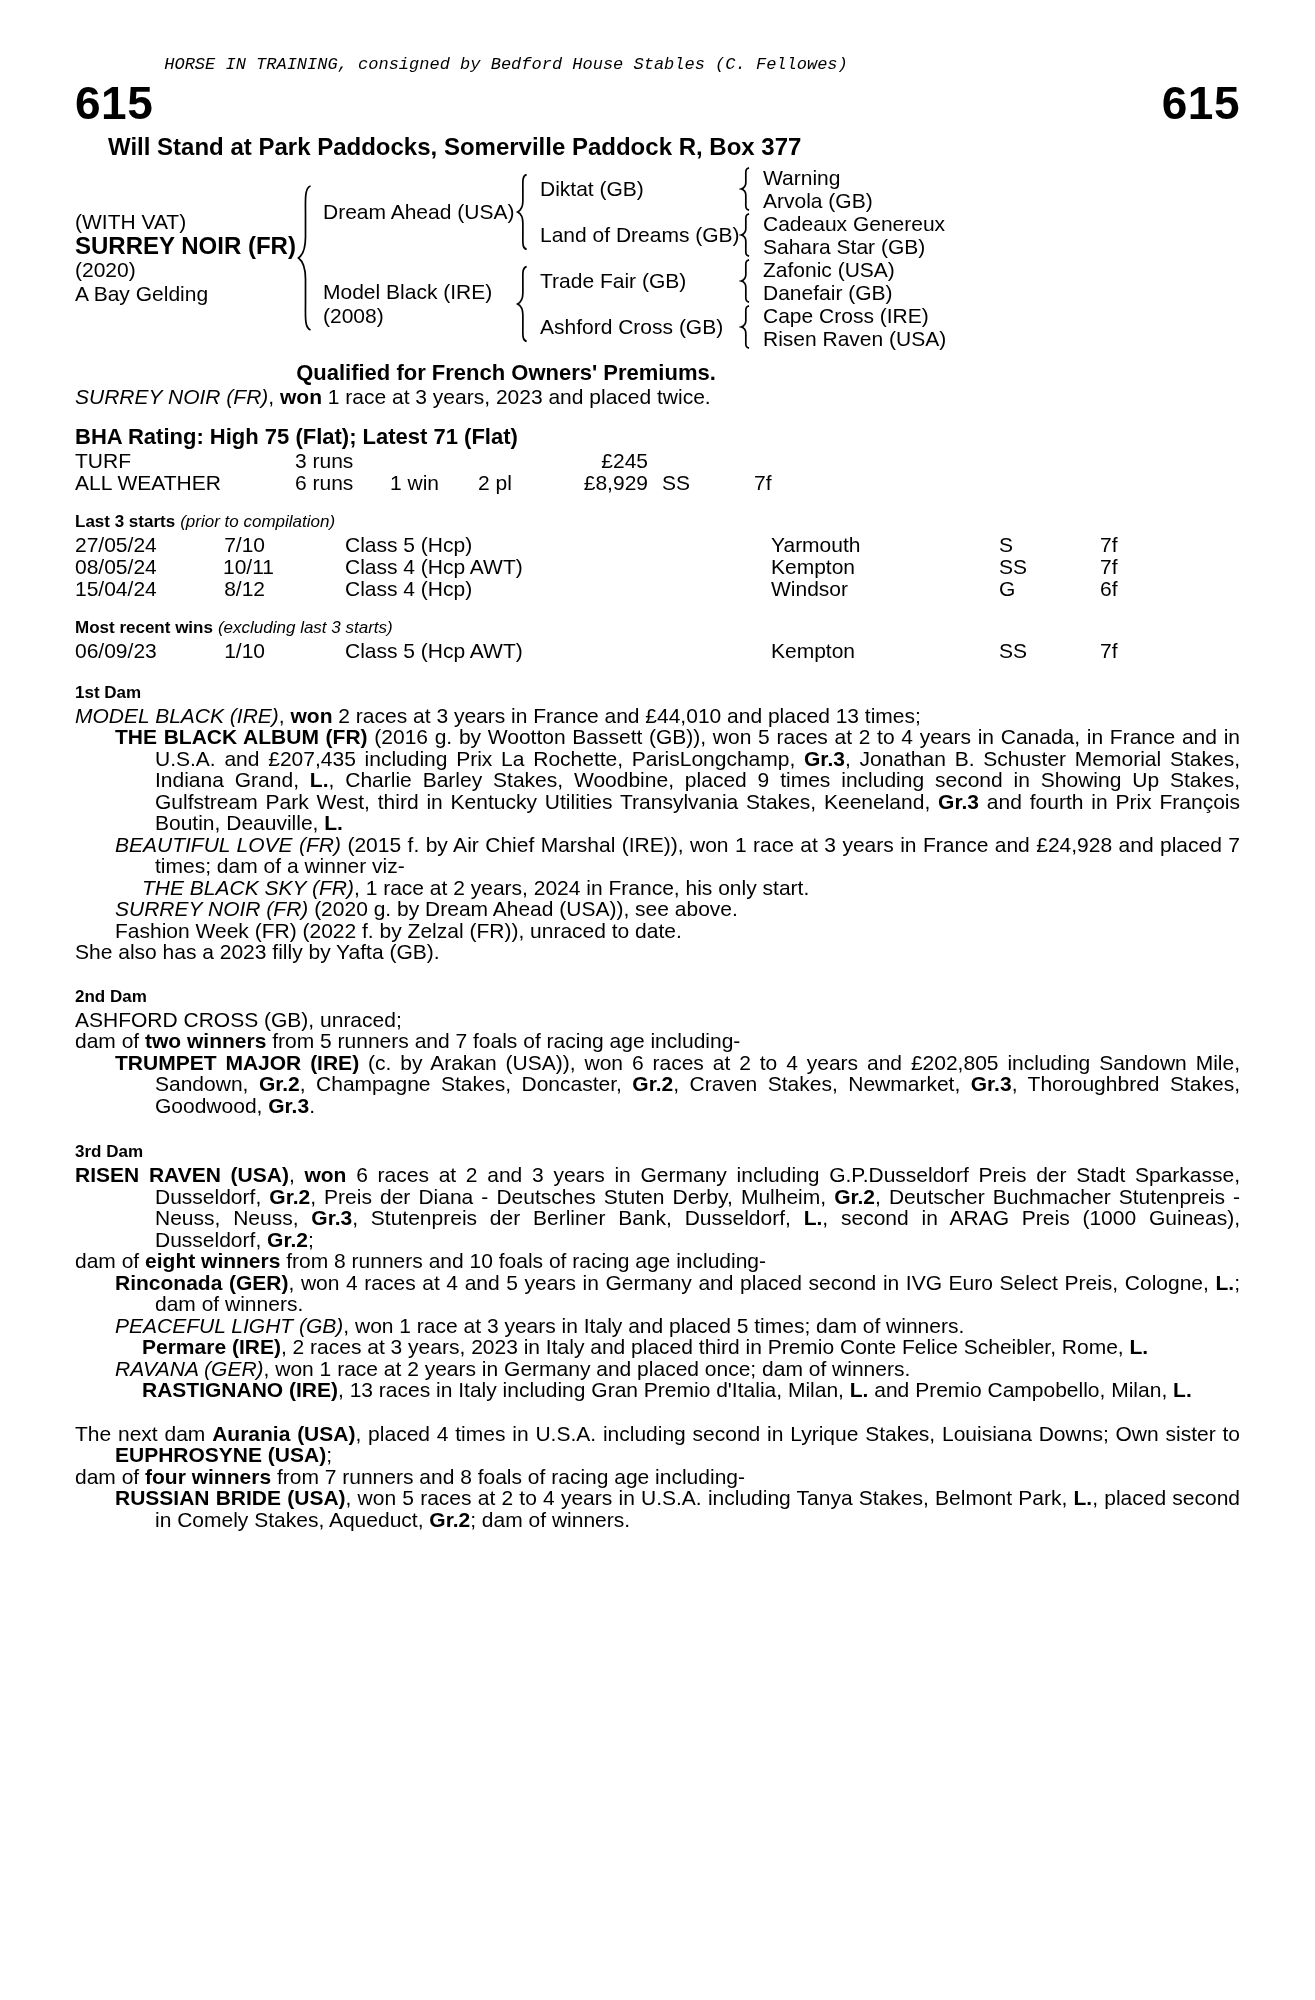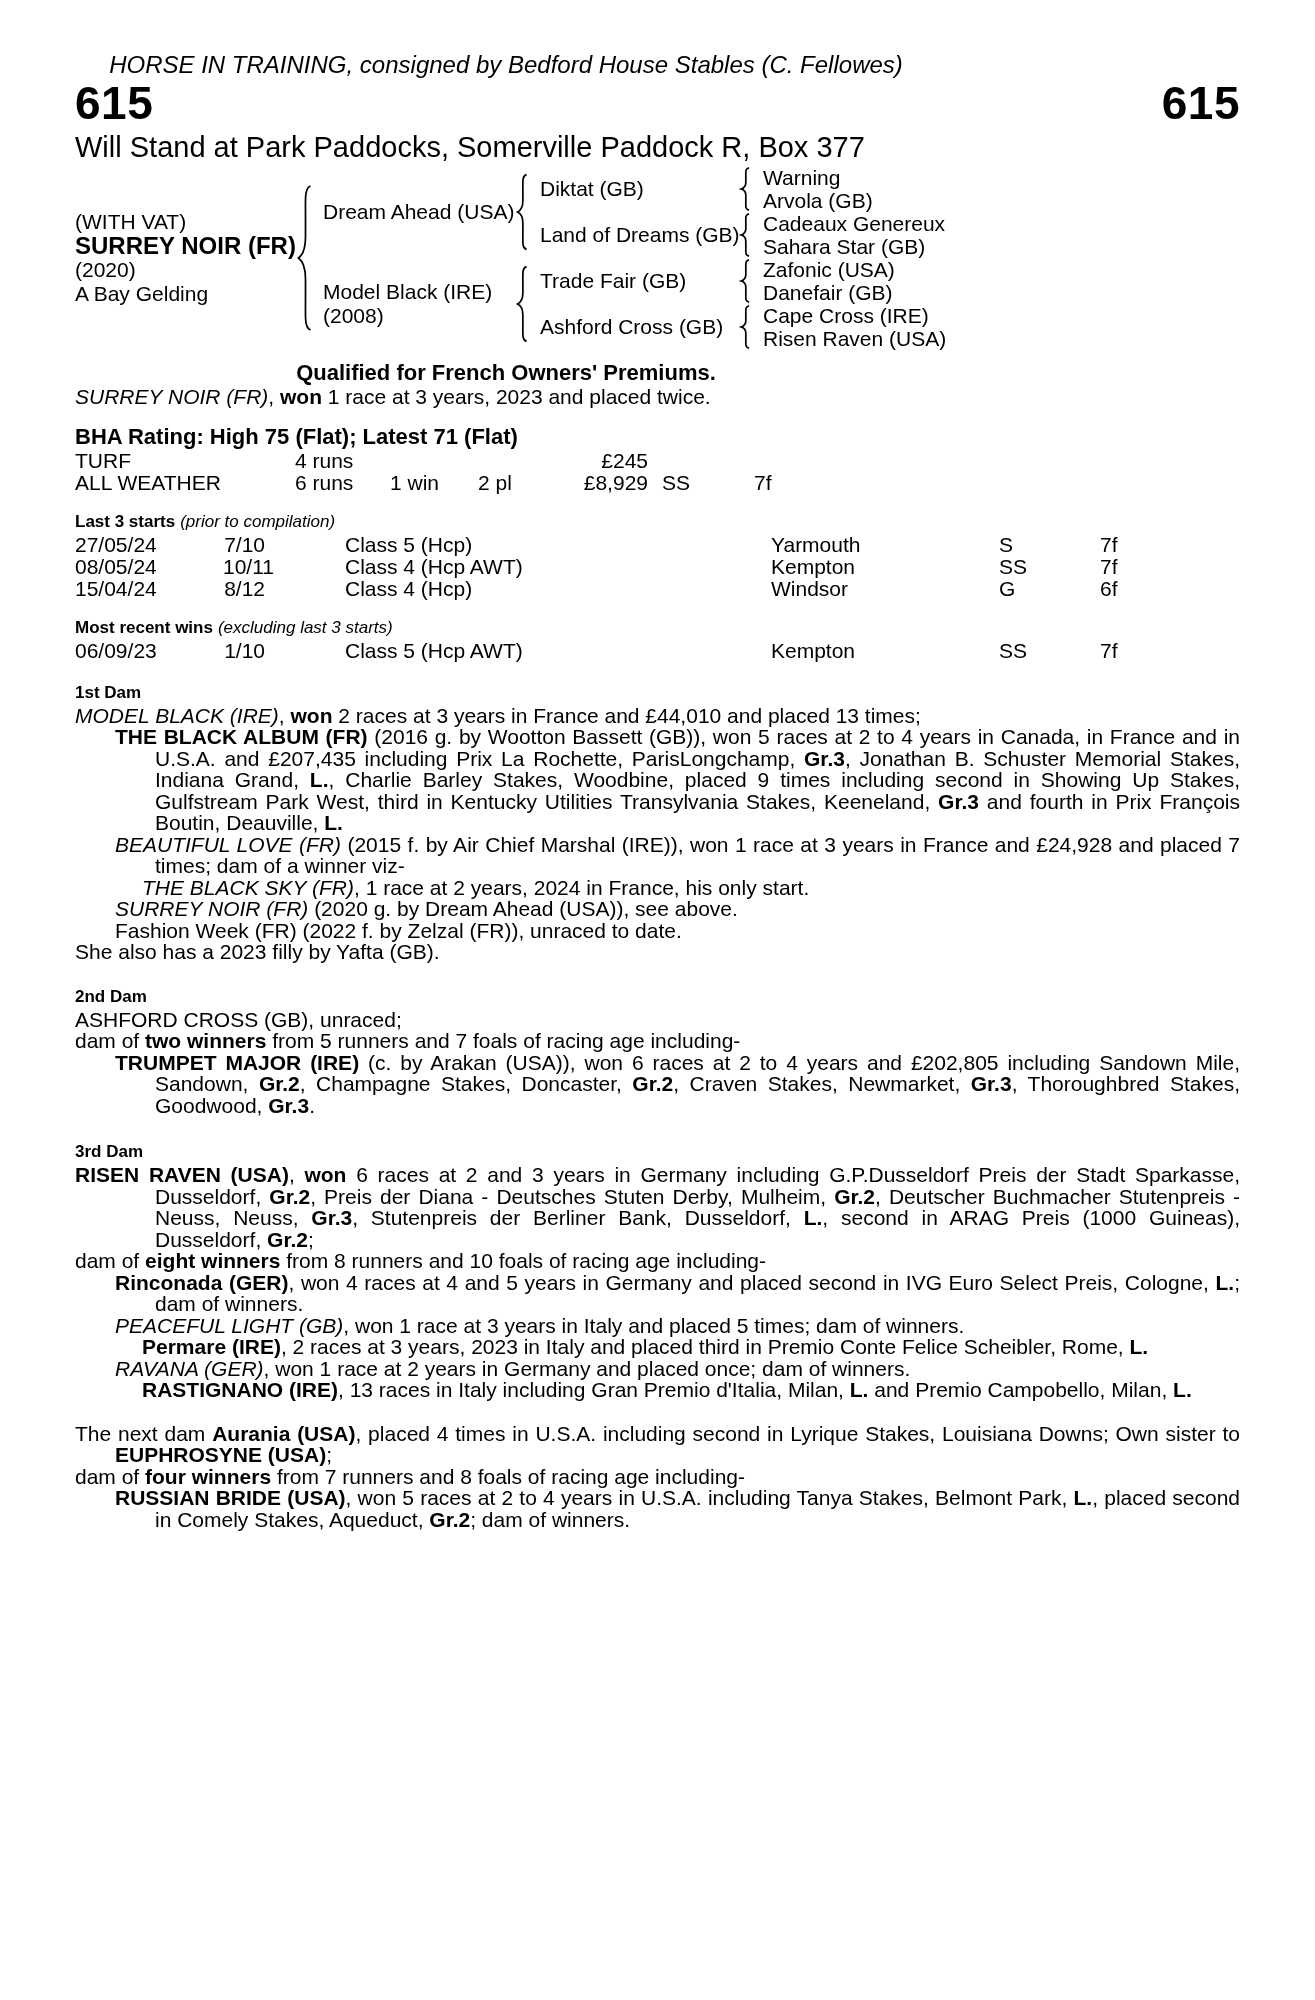--- a/index.html
+++ b/index.html
@@ -6,24 +6,24 @@
   html,body { background:#ffffff; }
   body {
     width:1315px; height:2000px; overflow:hidden;
     color:#000;
     font-family:"Liberation Sans","DejaVu Sans",sans-serif;
     font-size:21px;
   }
   .page { padding:52px 75px 0 75px; width:1315px; }
 
   
-  .consign { width:862px; text-align:center; font-style:italic; font-size:24px; line-height:26px; }
+  .consign { width:862px; text-align:center; font-style:italic; font-size:17px; line-height:26px;font-family:Liberation Mono, monospace; }
   .lot-row { display:flex; justify-content:space-between; align-items:flex-start; height:48px; margin-top:2px; }
   .lot { font-size:46px; font-weight:700; line-height:46px; letter-spacing:0.5px; }
-  .stand { font-weight:400; font-size:29px; line-height:26px; margin-top:6px; }
+  .stand { font-weight:700; font-size:24px; line-height:26px; margin-top:6px;margin-left:33px; }
 
   
   .pedigree { display:flex; align-items:center; margin-top:6px; }
   .horse-col { width:218px; display:flex; flex-direction:column; justify-content:flex-end; white-space:nowrap; }
   .horse-col > div { line-height:24px; }
   .hname { font-weight:700; font-size:24px; }
   .brace { flex:none; }
   .br8 { width:20px; height:150px; margin:0 2px; }
   .br4 { width:15px; height:78px; margin:0 2px; }
   .br2 { width:13px; height:44px; margin:0 3px; }
@@ -172,21 +172,21 @@
 
   <div>
       <p class="rp lvlp"><span class="i">SURREY NOIR (FR)</span><span class="n">, </span><span class="b">won</span><span class="n"> 1 race at 3 years, 2023 and placed twice.</span></p>
     </div>
 
   <div class="bha">BHA Rating: High 75 (Flat); Latest 71 (Flat)</div>
 
   <div>
     <div class="perf-row">
       <span>TURF</span>
-      <span>4 runs</span>
+      <span>3 runs</span>
       <span></span>
       <span></span>
       <span class="earn">£245</span>
       <span class="going"></span>
       <span class="dist"></span>
     </div>
     <div class="perf-row">
       <span>ALL WEATHER</span>
       <span>6 runs</span>
       <span>1 win</span>

